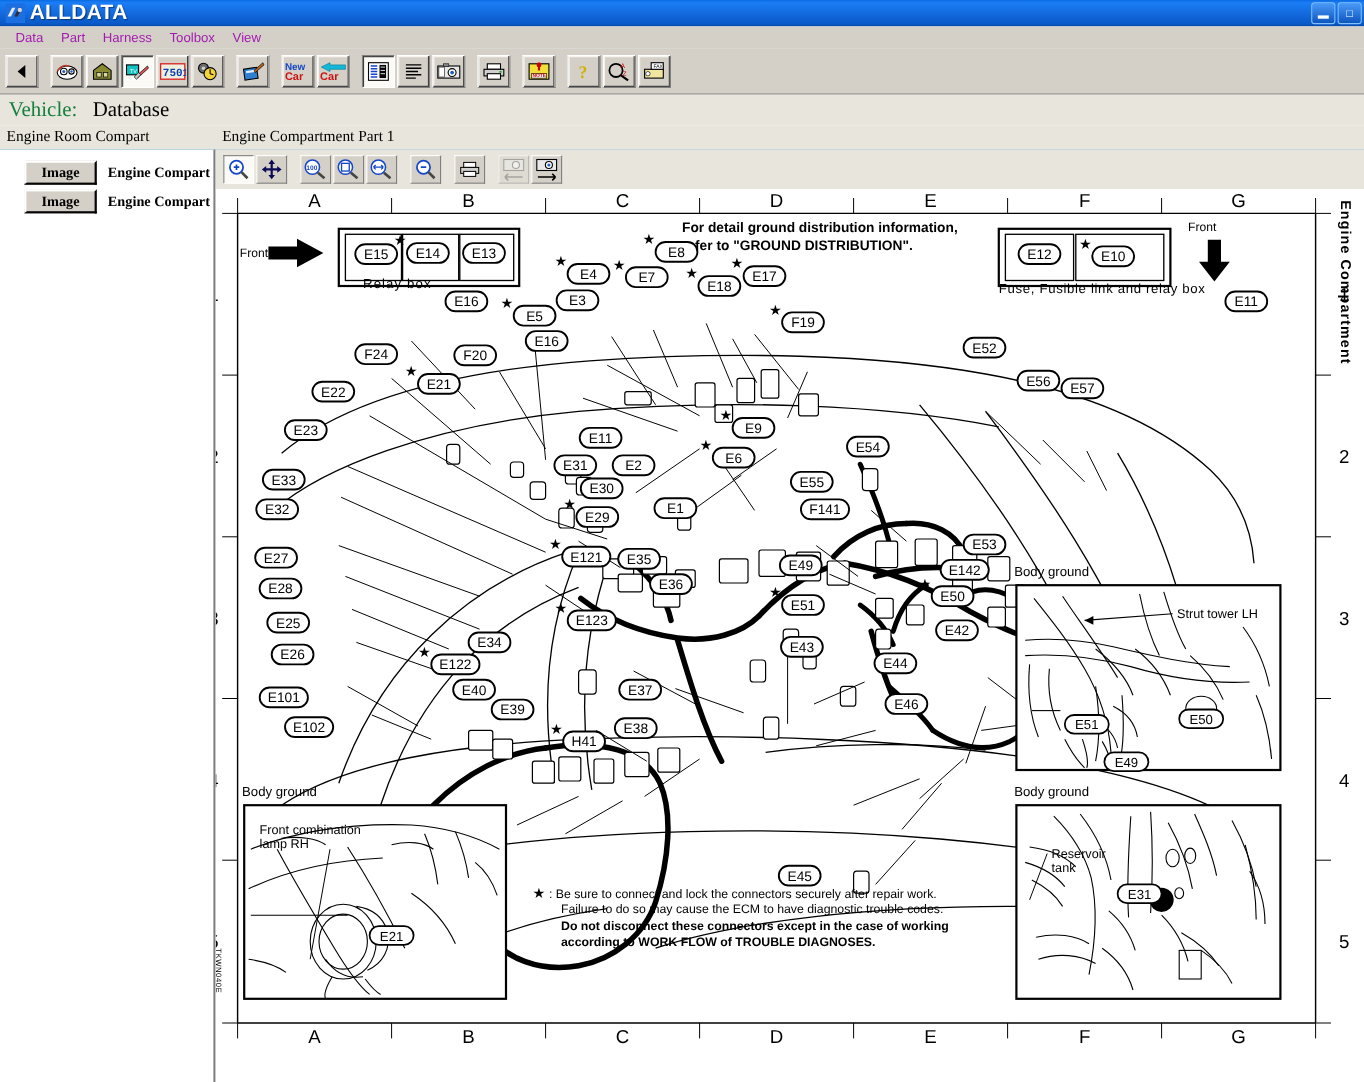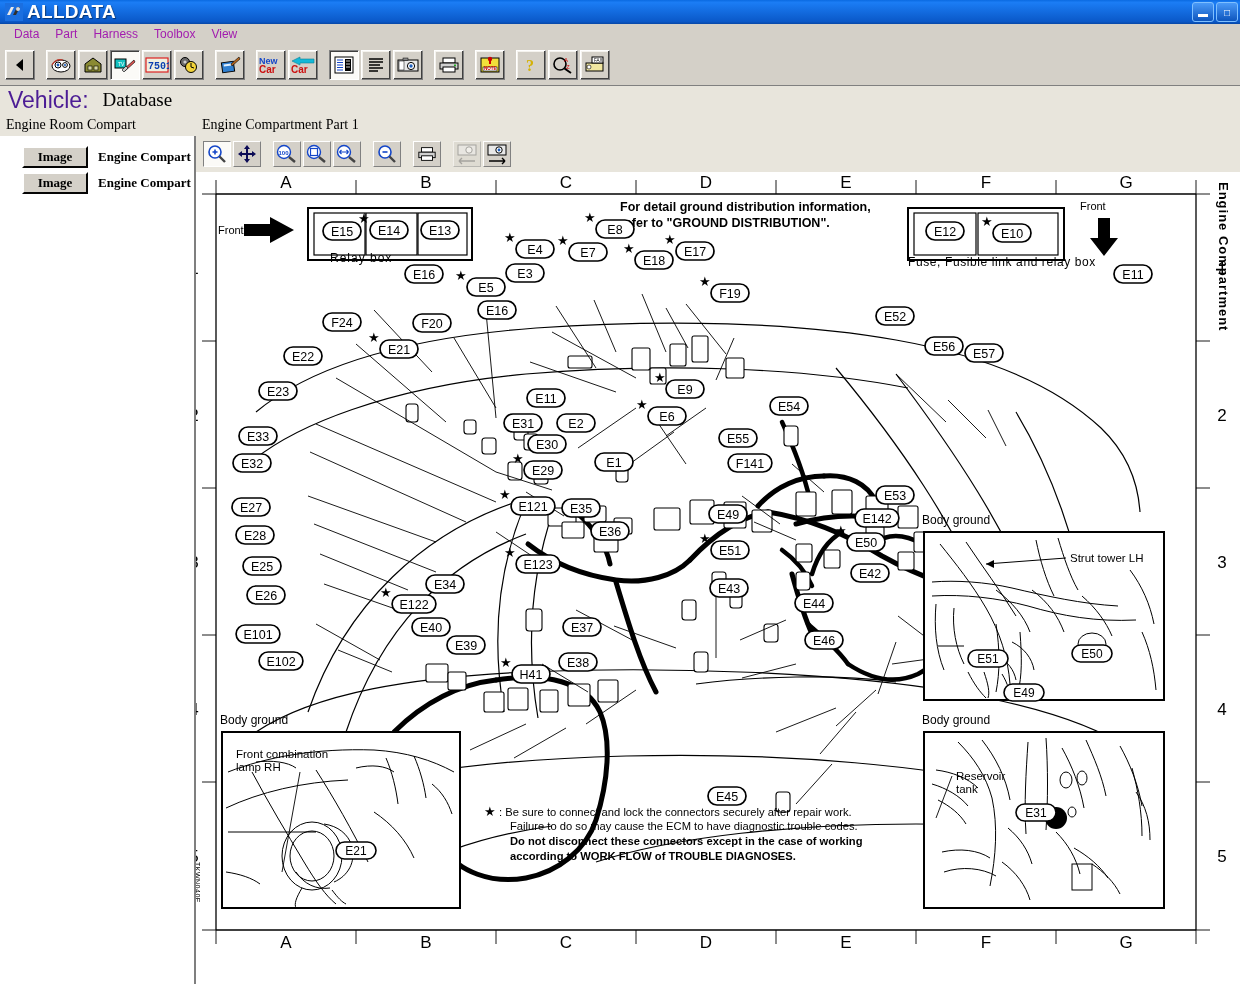--- a/index.html
+++ b/index.html
@@ -93,22 +93,22 @@
   .tbtn svg { display:block; }
 
   
   #vehhdr {
     height: 28px;
     background: #e8e5dc;
     display: flex; align-items: center;
     padding-left: 8px;
   }
   #vehhdr .vh-label {
-    font-family: Liberation Sans, sans-serif;
-    font-size: 23px; color: #4c1d95;
+    font-family: Liberation Serif, serif;
+    font-size: 19px; color: #15803d;
   }
   #vehhdr .vh-value {
     font-family: "Liberation Serif", serif;
     font-size: 19px; color: #000; margin-left: 14px;
   }
 
   
   #subhdr {
     height: 22px;
     background: #e8e5dc;

